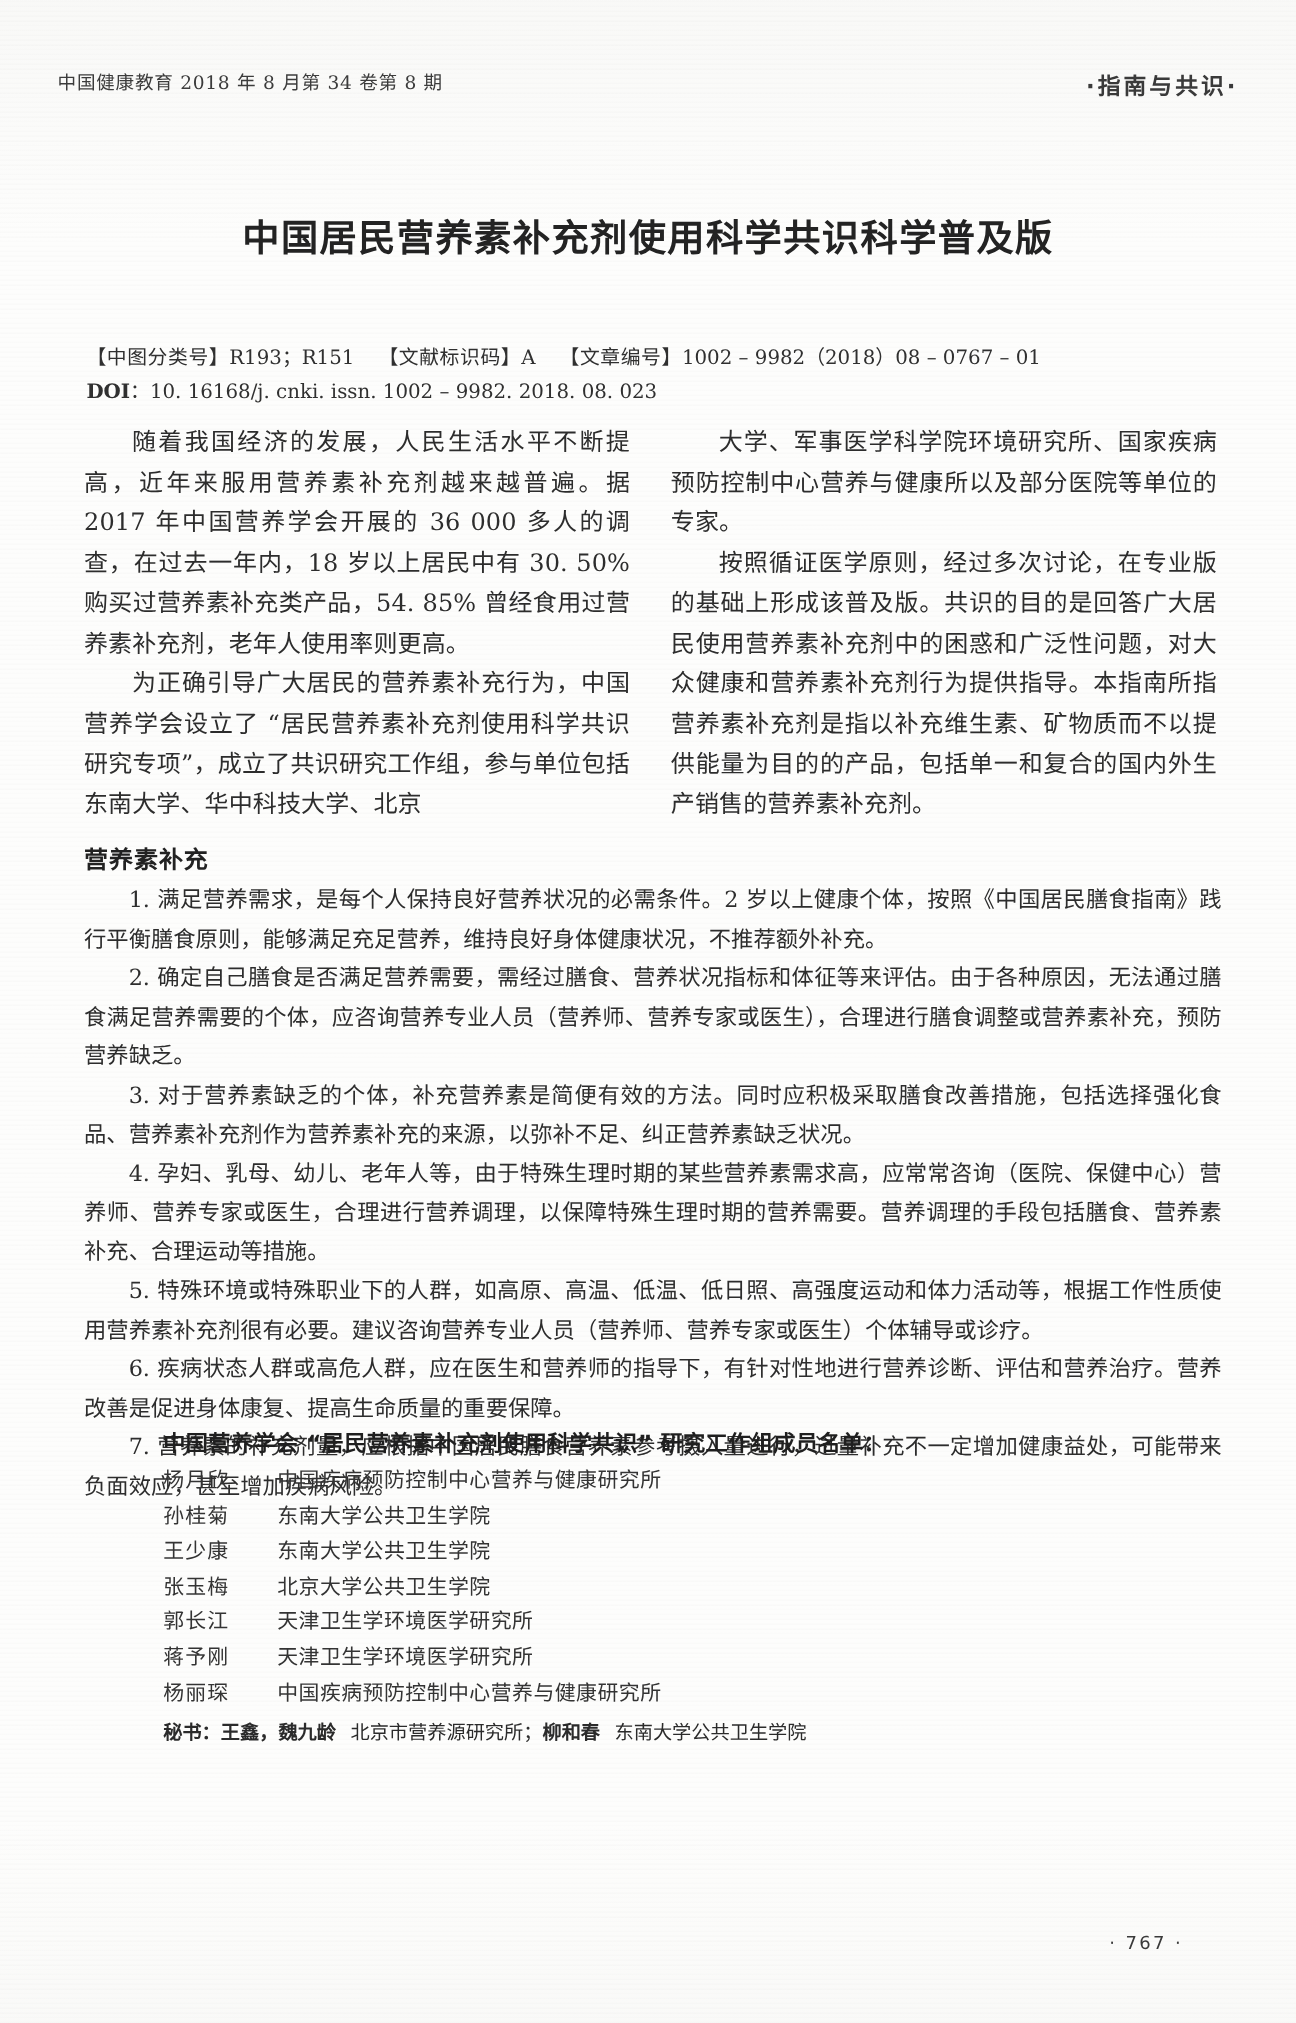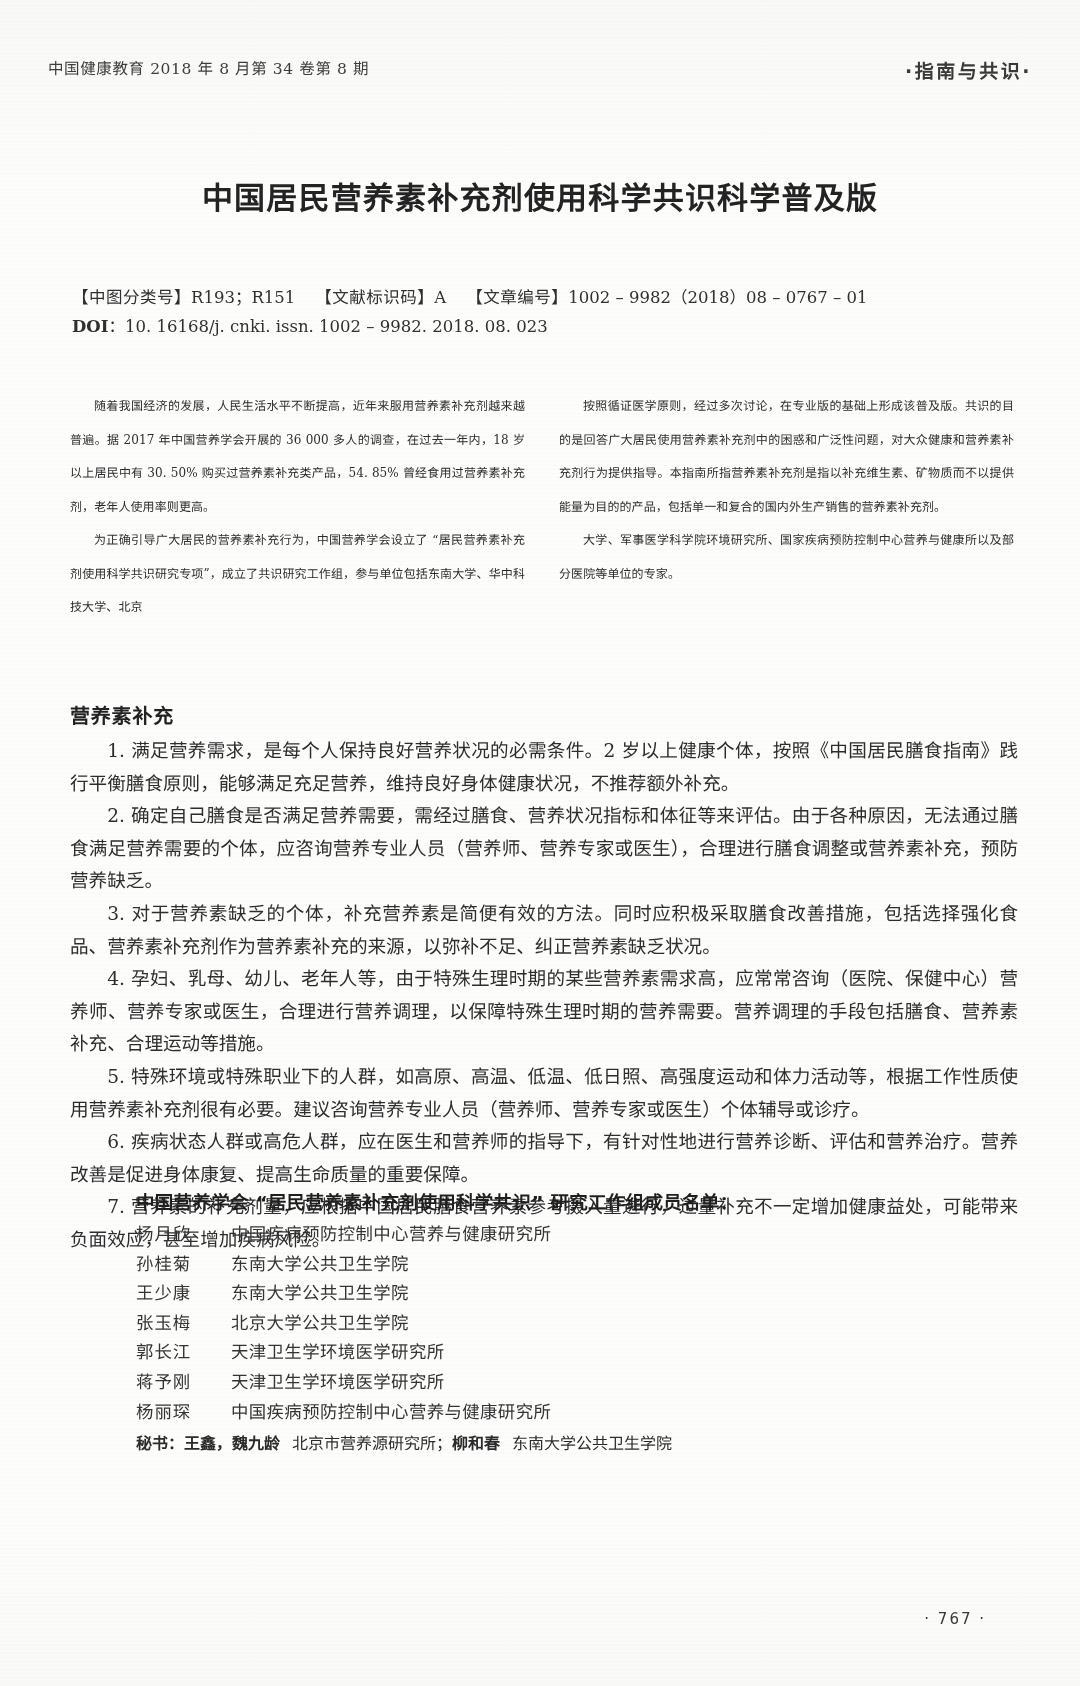--- a/index.html
+++ b/index.html
@@ -105,27 +105,26 @@
   .cols {
     position: absolute;
     top: 352px;
     left: 22px;
     right: 12px;
     display: flex;
     gap: 34px;
   }
   .col {
     width: 455px;
-    font-size: 12px;
+    font-size: 20px;
     line-height: 33.5px;
     text-align: justify;
     text-justify: inter-ideograph;
     color: #2d2d2d;
     letter-spacing: 0.1px;
-    margin-top: 38px;
   }
   .col p {
     margin: 0;
     text-indent: 2em;
   }
 
   
   .sec-head {
     position: absolute;
     top: 700px;
@@ -236,22 +235,22 @@
         <span class="doi-key">DOI</span><span>：10. 16168/j. cnki. issn. 1002 – 9982. 2018. 08. 023</span>
       </div>
     </div>
 
     <div class="cols">
       <div class="col">
         <p>随着我国经济的发展，人民生活水平不断提高，近年来服用营养素补充剂越来越普遍。据 2017 年中国营养学会开展的 36 000 多人的调查，在过去一年内，18 岁以上居民中有 30. 50% 购买过营养素补充类产品，54. 85% 曾经食用过营养素补充剂，老年人使用率则更高。</p>
         <p>为正确引导广大居民的营养素补充行为，中国营养学会设立了 “居民营养素补充剂使用科学共识研究专项”，成立了共识研究工作组，参与单位包括东南大学、华中科技大学、北京</p>
       </div>
       <div class="col">
+        <p>大学、军事医学科学院环境研究所、国家疾病预防控制中心营养与健康所以及部分医院等单位的专家。</p>
         <p>按照循证医学原则，经过多次讨论，在专业版的基础上形成该普及版。共识的目的是回答广大居民使用营养素补充剂中的困惑和广泛性问题，对大众健康和营养素补充剂行为提供指导。本指南所指营养素补充剂是指以补充维生素、矿物质而不以提供能量为目的的产品，包括单一和复合的国内外生产销售的营养素补充剂。</p>
-        <p>大学、军事医学科学院环境研究所、国家疾病预防控制中心营养与健康所以及部分医院等单位的专家。</p>
       </div>
     </div>
 
     <div class="sec-head">营养素补充</div>
     <div class="points">
       <p>1. 满足营养需求，是每个人保持良好营养状况的必需条件。2 岁以上健康个体，按照《中国居民膳食指南》践行平衡膳食原则，能够满足充足营养，维持良好身体健康状况，不推荐额外补充。</p>
       <p>2. 确定自己膳食是否满足营养需要，需经过膳食、营养状况指标和体征等来评估。由于各种原因，无法通过膳食满足营养需要的个体，应咨询营养专业人员（营养师、营养专家或医生），合理进行膳食调整或营养素补充，预防营养缺乏。</p>
       <p>3. 对于营养素缺乏的个体，补充营养素是简便有效的方法。同时应积极采取膳食改善措施，包括选择强化食品、营养素补充剂作为营养素补充的来源，以弥补不足、纠正营养素缺乏状况。</p>
       <p>4. 孕妇、乳母、幼儿、老年人等，由于特殊生理时期的某些营养素需求高，应常常咨询（医院、保健中心）营养师、营养专家或医生，合理进行营养调理，以保障特殊生理时期的营养需要。营养调理的手段包括膳食、营养素补充、合理运动等措施。</p>
       <p>5. 特殊环境或特殊职业下的人群，如高原、高温、低温、低日照、高强度运动和体力活动等，根据工作性质使用营养素补充剂很有必要。建议咨询营养专业人员（营养师、营养专家或医生）个体辅导或诊疗。</p>

